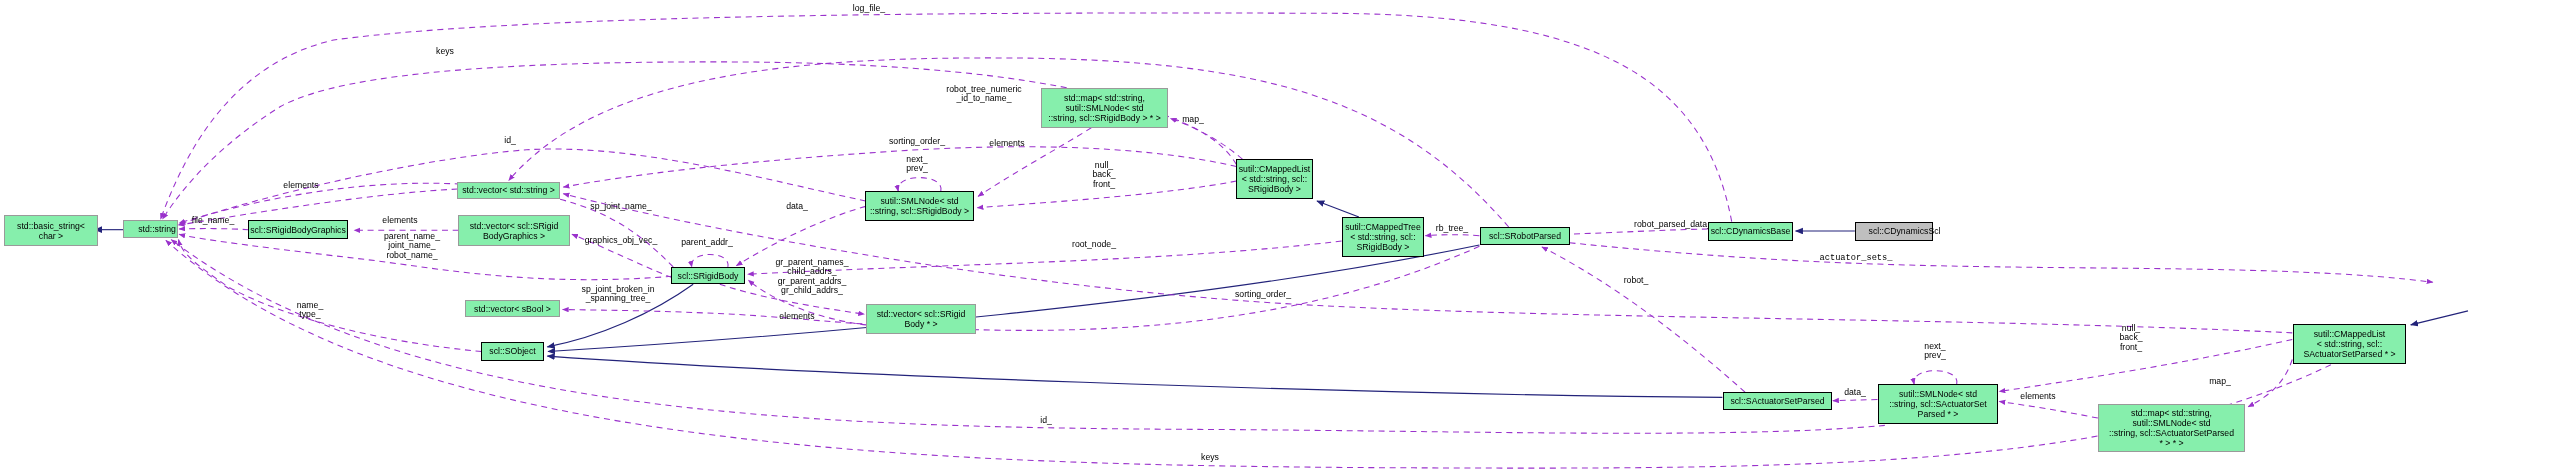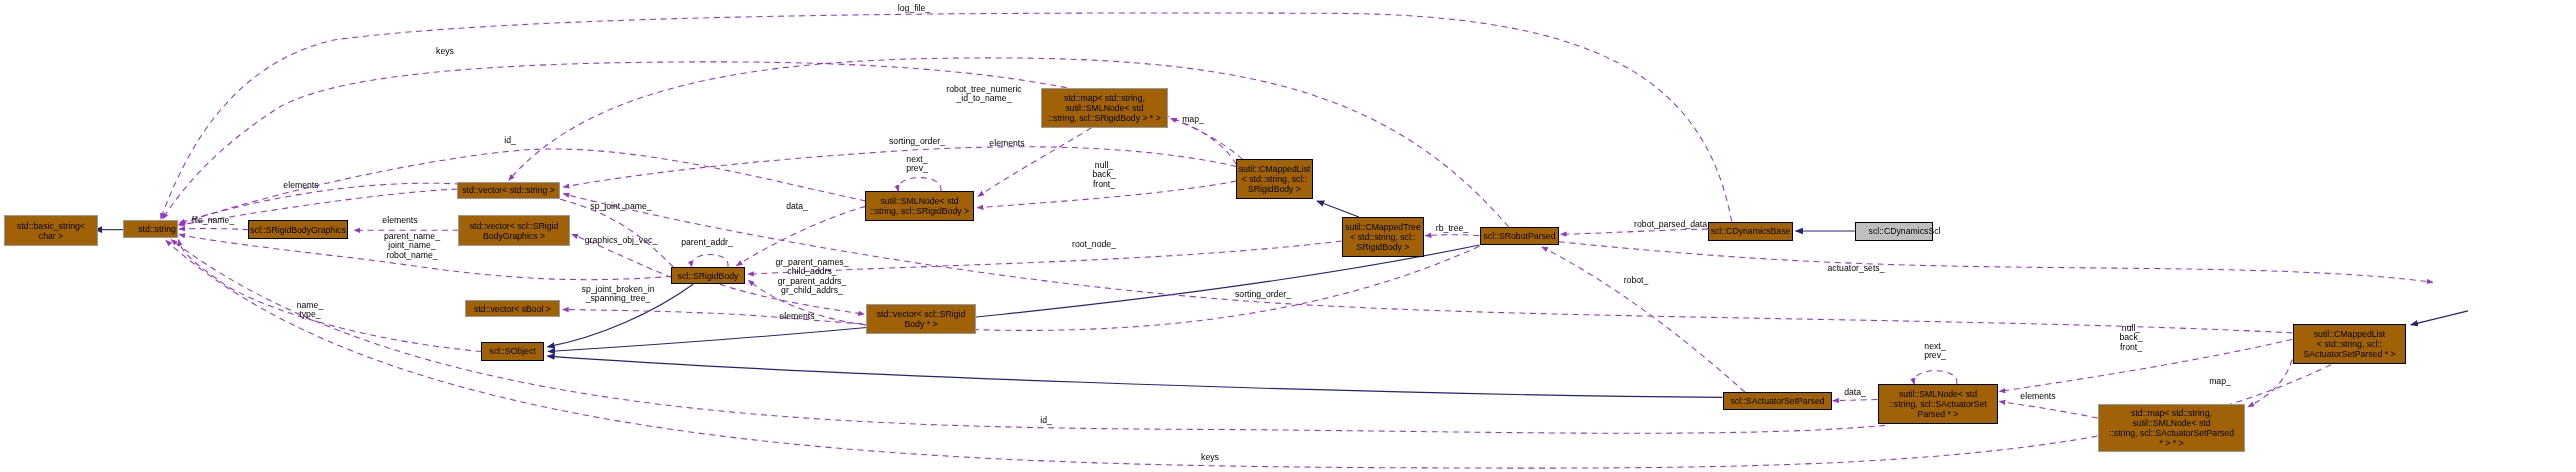--- a/index.html
+++ b/index.html
@@ -1,20 +1,20 @@
 <!DOCTYPE html>
 <html style="font-size:10.7px"><head>
 <meta charset="utf-8">
 <style>
   html,body{margin:0;padding:0;background:#ffffff;}
   #canvas{position:relative;width:2576px;height:472px;background:#ffffff;overflow:hidden;
           font-family:"Liberation Sans","DejaVu Sans",sans-serif;}
   #edge-svg{position:absolute;left:0;top:0;width:2576px;height:472px;}
   .node{position:absolute;display:flex;flex-direction:column;justify-content:center;align-items:center;
-        background:#a16207;border:0.7px solid #9a9a9a;box-sizing:border-box;
+        background:#86efac;border:0.7px solid #9a9a9a;box-sizing:border-box;
         font-size:8.7px;line-height:10px;color:#000;text-align:center;cursor:pointer;}
   .node.doc{border:0.7px solid #000000;}
   .node.emph{border:1.3px solid #000000;}
   .node.current{border:1.3px solid #000000;background:#bfbfbf;}
   .edge-label{position:absolute;transform:translateX(-50%);font-size:8.7px;line-height:9.3px;
               color:#000;text-align:center;white-space:nowrap;pointer-events:none;}
   path.usage{fill:none;stroke-width:1.6px;stroke-dasharray:9 7;}
   path.inherit{fill:none;stroke-width:1.7px;}
 </style>
 </head>
@@ -65,21 +65,21 @@
       <path d="M2340,363 C2700,400 2900,400 3200,403 C3400,405 3550,410 3653,424" class="usage" stroke="#9a32cc" marker-end="url(#arrow-usage)"></path>
       <path d="M3442,500 C3000,478 2400,480 2000,460 C1500,436 1000,332 845,291" class="usage" stroke="#9a32cc" marker-end="url(#arrow-usage)"></path>
       <path d="M2938,577 C2944,550 2868,550 2874,577" class="usage" stroke="#9a32cc" marker-end="url(#arrow-usage)"></path>
       <path d="M2819,600 C2795,601 2775,601 2752,602" class="usage" stroke="#9a32cc" marker-end="url(#arrow-usage)"></path>
       <path d="M3150,628 C3100,618 3050,610 3002,603" class="usage" stroke="#9a32cc" marker-end="url(#arrow-usage)"></path>
       <path d="M3442,540 C3430,575 3410,593 3376,611" class="usage" stroke="#9a32cc" marker-end="url(#arrow-usage)"></path>
       <path d="M3442,510 C3300,542 3150,566 3002,588" class="usage" stroke="#9a32cc" marker-end="url(#arrow-usage)"></path>
       <path d="M2830,639 C2600,660 2200,647 1800,645 C1200,642 600,622 256,360" class="usage" stroke="#9a32cc" marker-end="url(#arrow-usage)"></path>
       <path d="M3500,548 C3200,692 2800,705 2200,703 C1400,701 600,682 248,361" class="usage" stroke="#9a32cc" marker-end="url(#arrow-usage)"></path>
     </svg>
-<div class="edge-label" style="left: 869px; top: 4px; margin-left: 45px;">
+<div class="edge-label" style="left: 869px; top: 4px;">
       <div>log_file_</div>
     </div>
     <div class="edge-label" style="left: 984px; top: 38px; margin-top: 47px;">
       <div>robot_tree_numeric</div>
       <div>_id_to_name_</div>
     </div>
     <div class="edge-label" style="left: 445px; top: 47px;">
       <div>keys</div>
     </div>
     <div class="edge-label" style="left: 510px; top: 136px;">
@@ -151,21 +151,21 @@
     </div>
     <div class="edge-label" style="left: 1094px; top: 240px;">
       <div>root_node_</div>
     </div>
     <div class="edge-label" style="left: 1657px; top: 220px; padding-left: 32px;">
       <div>robot_parsed_data_</div>
     </div>
     <div class="edge-label" style="left: 1636px; top: 276px;">
       <div>robot_</div>
     </div>
-    <div class="edge-label" style="left: 1856px; top: 264px;">
+    <div class="edge-label" style="left: 1856px; top: 254px; font-family: Liberation Mono, monospace;">
       <div>actuator_sets_</div>
     </div>
     <div class="edge-label" style="left: 1263px; top: 290px;">
       <div>sorting_order_</div>
     </div>
     <div class="edge-label" style="left: 1935px; top: 342px;">
       <div>next_</div>
       <div>prev_</div>
     </div>
     <div class="edge-label" style="left: 1855px; top: 388px;">
@@ -230,21 +230,21 @@
     <div class="node emph" style="left: 1236px; top: 159px; width: 77px; height: 40px;">
       <div>sutil::CMappedList</div>
       <div>&lt; std::string, scl::</div>
       <div>SRigidBody &gt;</div>
     </div>
     <div class="node doc" style="left: 1342px; top: 217px; width: 82px; height: 40px;">
       <div>sutil::CMappedTree</div>
       <div>&lt; std::string, scl::</div>
       <div>SRigidBody &gt;</div>
     </div>
-    <div class="node emph" style="left: 1480px; top: 227px; width: 79px; height: 18px;">
+    <div class="node emph" style="left: 1480px; top: 227px; width: 90px; height: 18px;">
       <div>scl::SRobotParsed</div>
     </div>
     <div class="node doc" style="left: 1708px; top: 222px; width: 85px; height: 18.7px;">
       <div>scl::CDynamicsBase</div>
     </div>
     <div class="node current" style="left: 1855px; top: 222px; width: 78px; height: 18.7px; padding-left: 21px;">
       <div>scl::CDynamicsScl</div>
     </div>
     <div class="node emph" style="left: 2293px; top: 324px; width: 113px; height: 40px;">
       <div>sutil::CMappedList</div>

